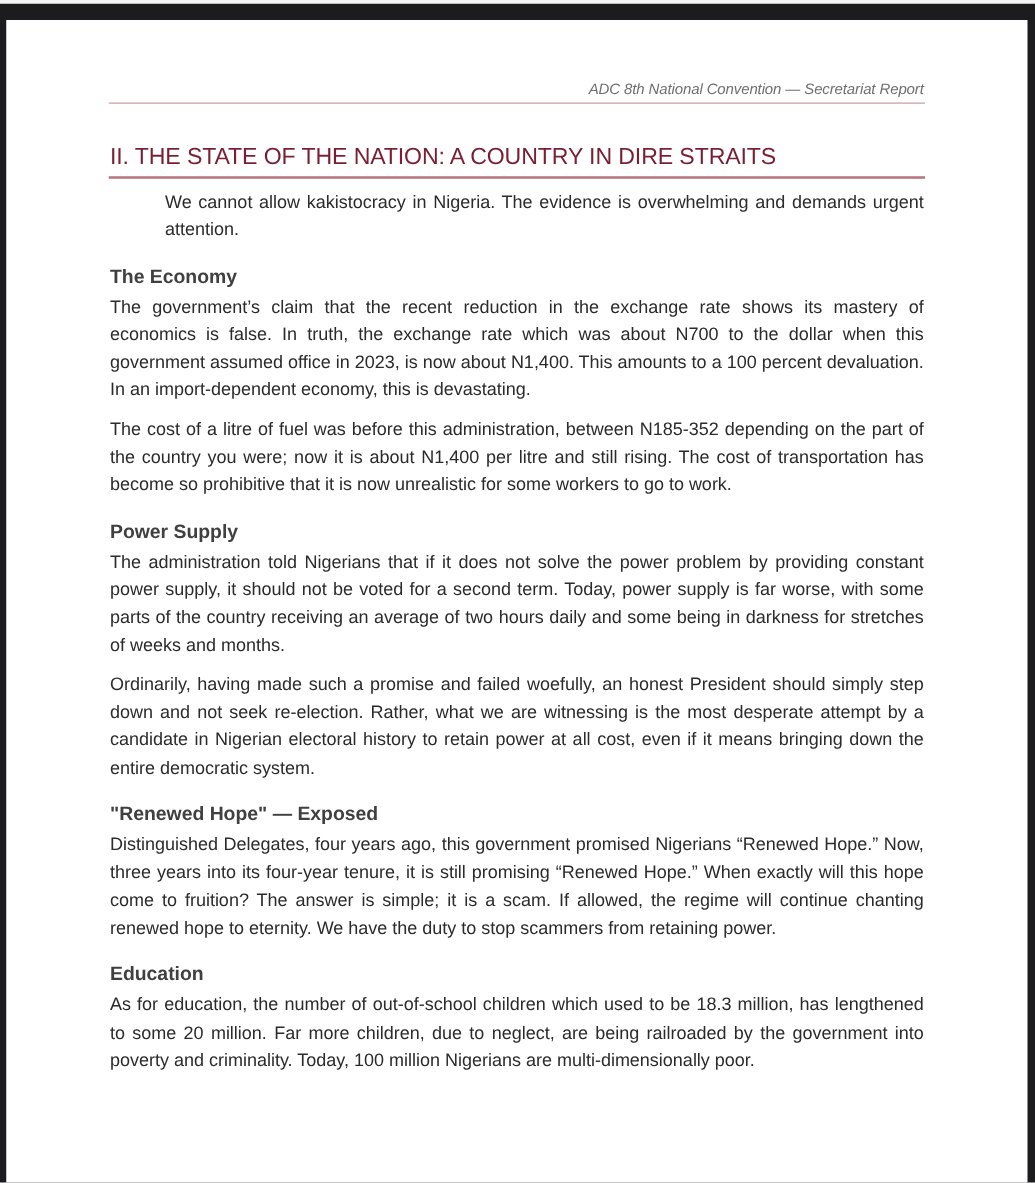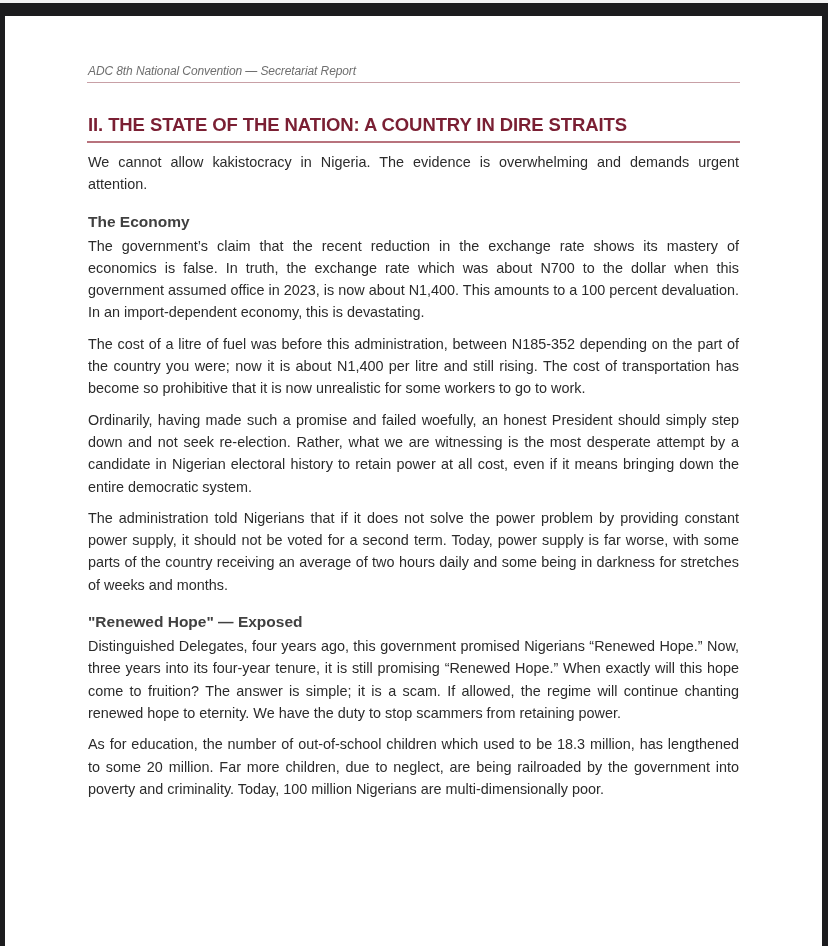--- a/index.html
+++ b/index.html
@@ -32,41 +32,41 @@
       position: absolute;
       left: 83px;
       top: 0;
       width: 651px;
     }
     .running-header {
       position: absolute;
       top: 48px;
       left: 0;
       width: 651px;
-      text-align: left;
+      text-align: right;
       font-style: italic;
       font-size: 12px;
       color: #6f6f6f;
       letter-spacing: -0.1px;
     }
     .header-rule {
       position: absolute;
       top: 66px;
       left: -1px;
       width: 653px;
       height: 1px;
       background: #c8a0a6;
     }
     .section-title {
       position: absolute;
       top: 98px;
       left: 0;
       width: 651px;
       font-size: 18.5px;
-      font-weight: bold;
+      font-weight: normal;
       color: #7a1f33;
       letter-spacing: -0.1px;
       white-space: nowrap;
     }
     .title-rule {
       position: absolute;
       top: 125px;
       left: -1px;
       width: 653px;
       height: 2px;
@@ -78,21 +78,21 @@
       left: 0;
       width: 651px;
     }
     p.para {
       margin: 0 0 9px 0;
       font-size: 14.4px;
       line-height: 22.3px;
       color: #2b2b2b;
       text-align: justify;
     }
-    p.para.intro { margin-bottom: 14px; }
+    p.para.intro { margin-bottom: 14px; margin-left: 44px; }
     h3.subhead {
       margin: 16px 0 3px 0;
       font-size: 15.5px;
       font-weight: bold;
       color: #404040;
       line-height: 20px;
     }
     h3.subhead.first { margin-top: 16px; }
   </style>
 </head>
@@ -112,28 +112,30 @@
     <div class="body-flow">
       <p class="para intro">We cannot allow kakistocracy in Nigeria. The evidence is overwhelming and demands urgent attention.</p>
 
       <section>
         <h3 class="subhead first">The Economy</h3>
         <p class="para">The government’s claim that the recent reduction in the exchange rate shows its mastery of economics is false. In truth, the exchange rate which was about N700 to the dollar when this government assumed office in 2023, is now about N1,400. This amounts to a 100 percent devaluation. In an import-dependent economy, this is devastating.</p>
         <p class="para">The cost of a litre of fuel was before this administration, between N185-352 depending on the part of the country you were; now it is about N1,400 per litre and still rising. The cost of transportation has become so prohibitive that it is now unrealistic for some workers to go to work.</p>
       </section>
 
       <section>
+        <h3 class="subhead">Power Supply</h3>
+        <p class="para">The administration told Nigerians that if it does not solve the power problem by providing constant power supply, it should not be voted for a second term. Today, power supply is far worse, with some parts of the country receiving an average of two hours daily and some being in darkness for stretches of weeks and months.</p>
         <p class="para">Ordinarily, having made such a promise and failed woefully, an honest President should simply step down and not seek re-election. Rather, what we are witnessing is the most desperate attempt by a candidate in Nigerian electoral history to retain power at all cost, even if it means bringing down the entire democratic system.</p>
-        <p class="para">The administration told Nigerians that if it does not solve the power problem by providing constant power supply, it should not be voted for a second term. Today, power supply is far worse, with some parts of the country receiving an average of two hours daily and some being in darkness for stretches of weeks and months.</p>
       </section>
 
       <section>
         <h3 class="subhead">"Renewed Hope" — Exposed</h3>
         <p class="para">Distinguished Delegates, four years ago, this government promised Nigerians “Renewed Hope.” Now, three years into its four-year tenure, it is still promising “Renewed Hope.” When exactly will this hope come to fruition? The answer is simple; it is a scam. If allowed, the regime will continue chanting renewed hope to eternity. We have the duty to stop scammers from retaining power.</p>
       </section>
 
       <section>
+        <h3 class="subhead">Education</h3>
         <p class="para">As for education, the number of out-of-school children which used to be 18.3 million, has lengthened to some 20 million. Far more children, due to neglect, are being railroaded by the government into poverty and criminality. Today, 100 million Nigerians are multi-dimensionally poor.</p>
       </section>
     </div>
 
   </div>
 </div>
 
 </body></html>

